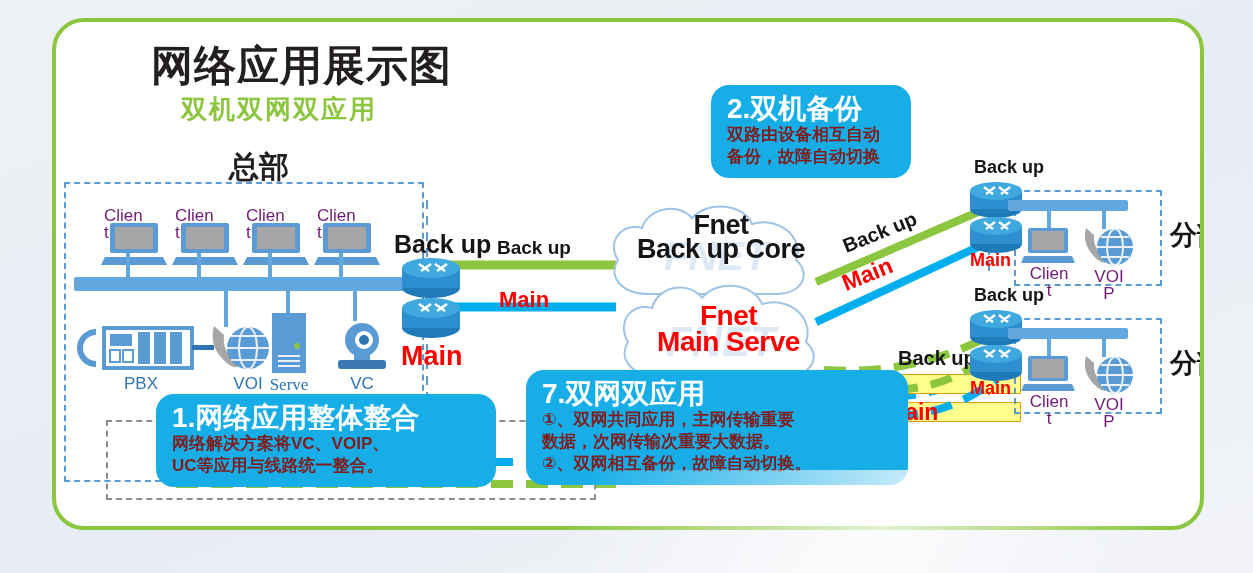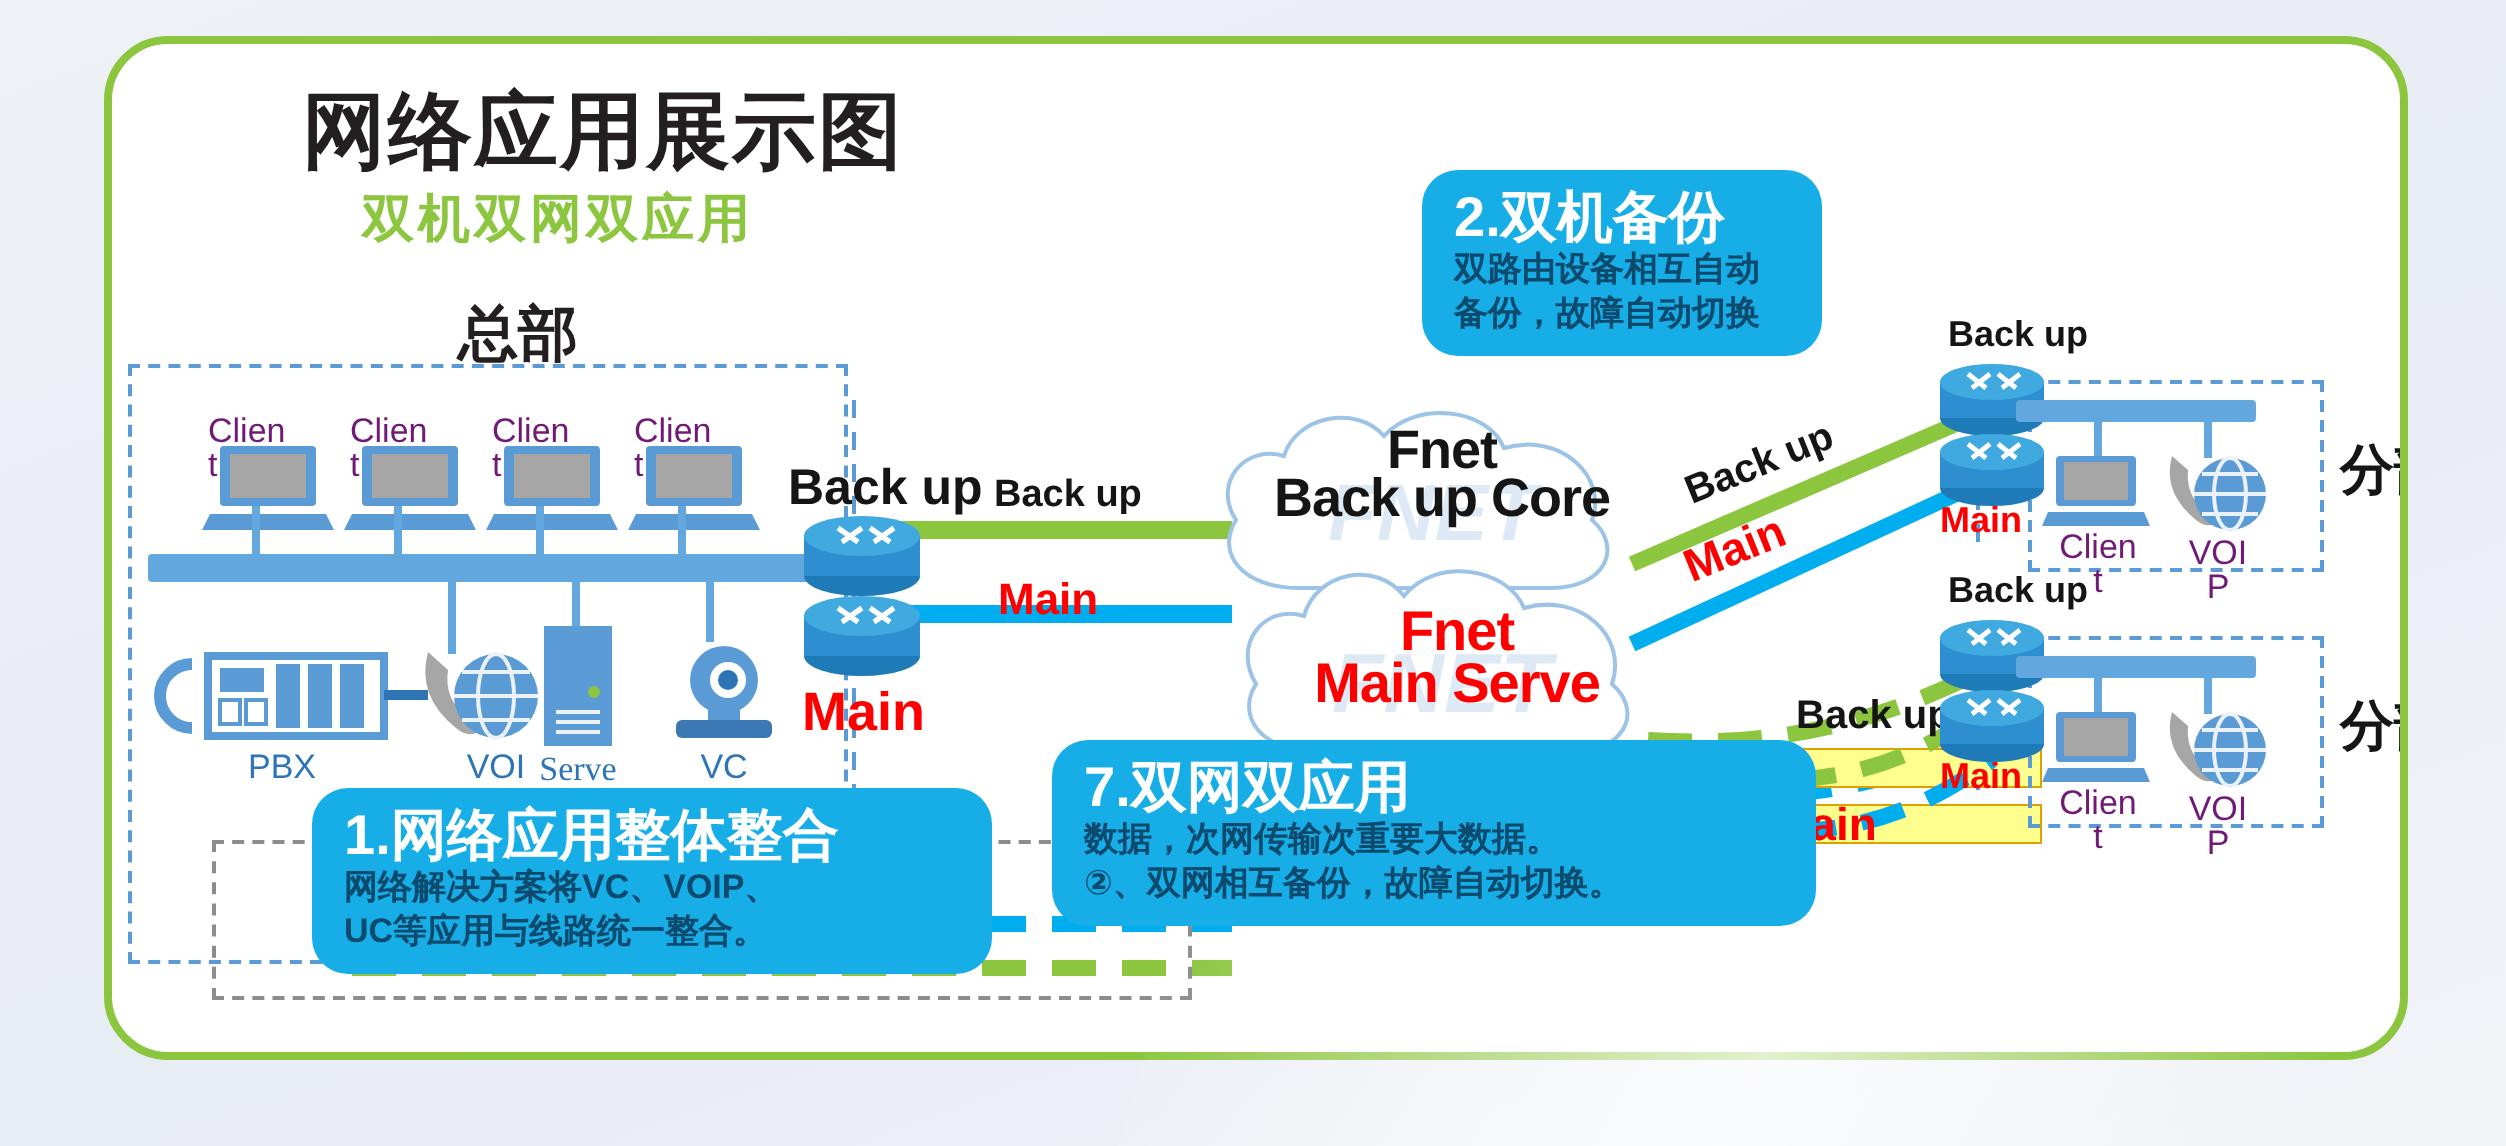--- a/index.html
+++ b/index.html
@@ -81,21 +81,21 @@
     background: #17AEE8;
     border-radius: 18px;
     color: #fff;
     padding: 8px 14px 10px 16px;
   }
   .callout .c-head {
     font-size: 28px; font-weight: bold; color: #ffffff;
     line-height: 1.12; white-space: nowrap;
   }
   .callout .c-body {
-    font-size: 17px; font-weight: bold; color: #0c4a6e;
+    font-size: 17px; font-weight: bold; color: #7f1d1d;
     line-height: 1.28;
   }
   .callout .c-body div { white-space: nowrap; }
 
   
   .hl { background: #FFFF8D; border: 1px solid #E0A000; }
 
   
   .branch-name {
     font-size: 27px; font-weight: bold; color: #151515; white-space: nowrap;
@@ -395,19 +395,20 @@
       <div class="c-head">2.双机备份</div>
       <div class="c-body">
         <div>双路由设备相互自动</div>
         <div>备份，故障自动切换</div>
       </div>
     </div>
 
     <div class="abs callout" style="left:470px; top:348px; width:382px;">
       <div class="c-head">7.双网双应用</div>
       <div class="c-body">
+        <div>①、双网共同应用，主网传输重要</div>
         <div>数据，次网传输次重要大数据。</div>
         <div>②、双网相互备份，故障自动切换。</div>
       </div>
     </div>
 
   </div>
 </div>
 
 </body></html>

